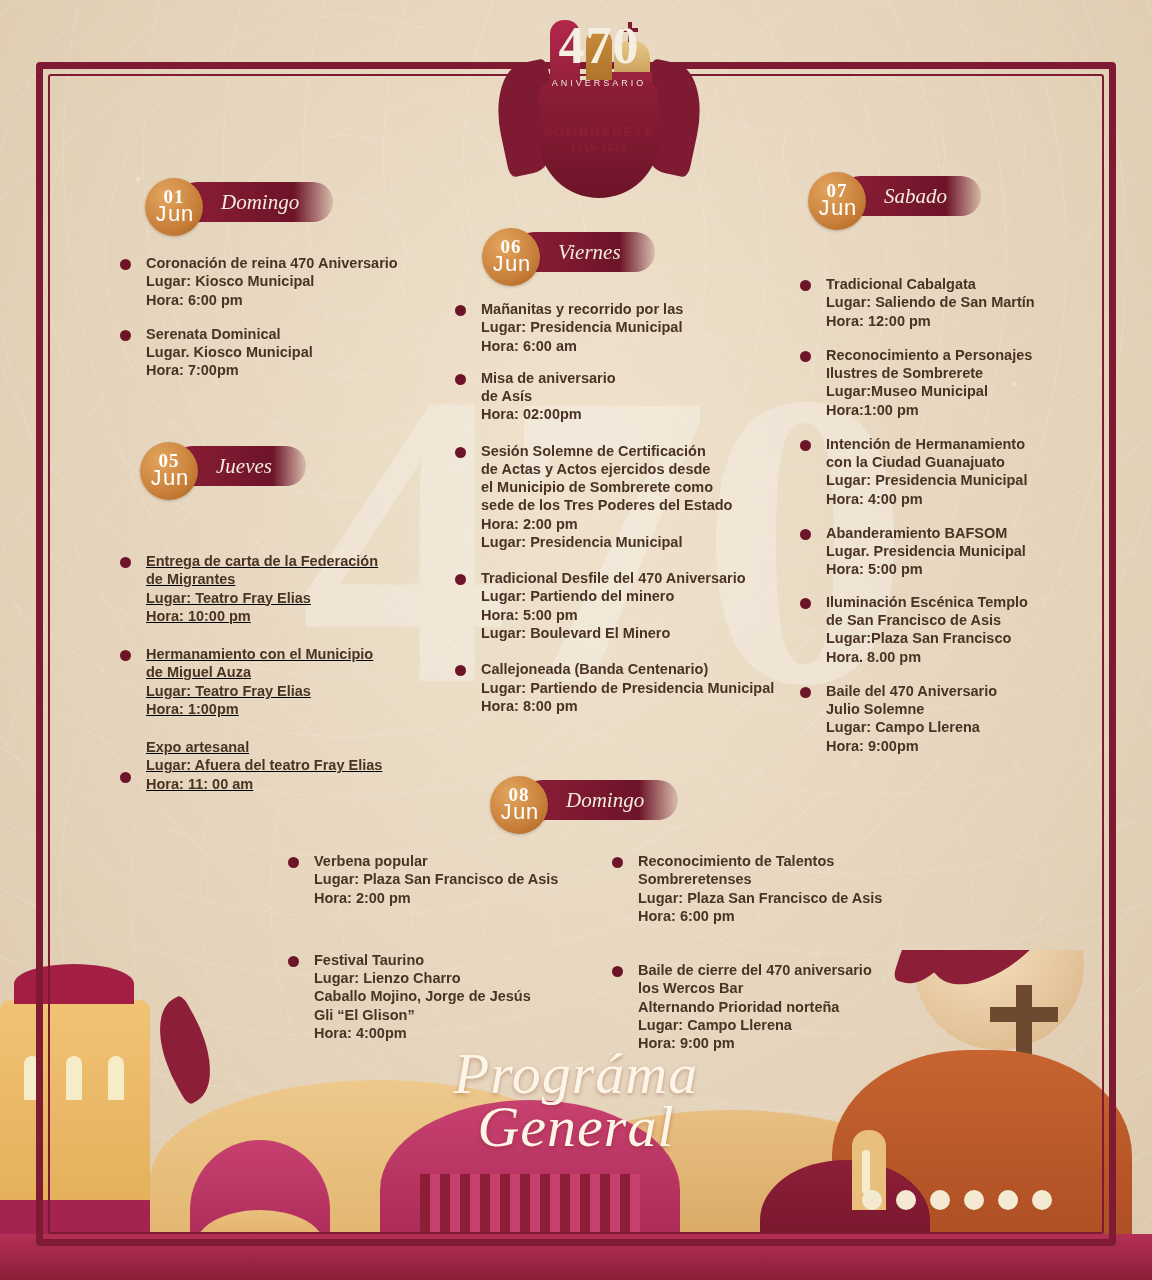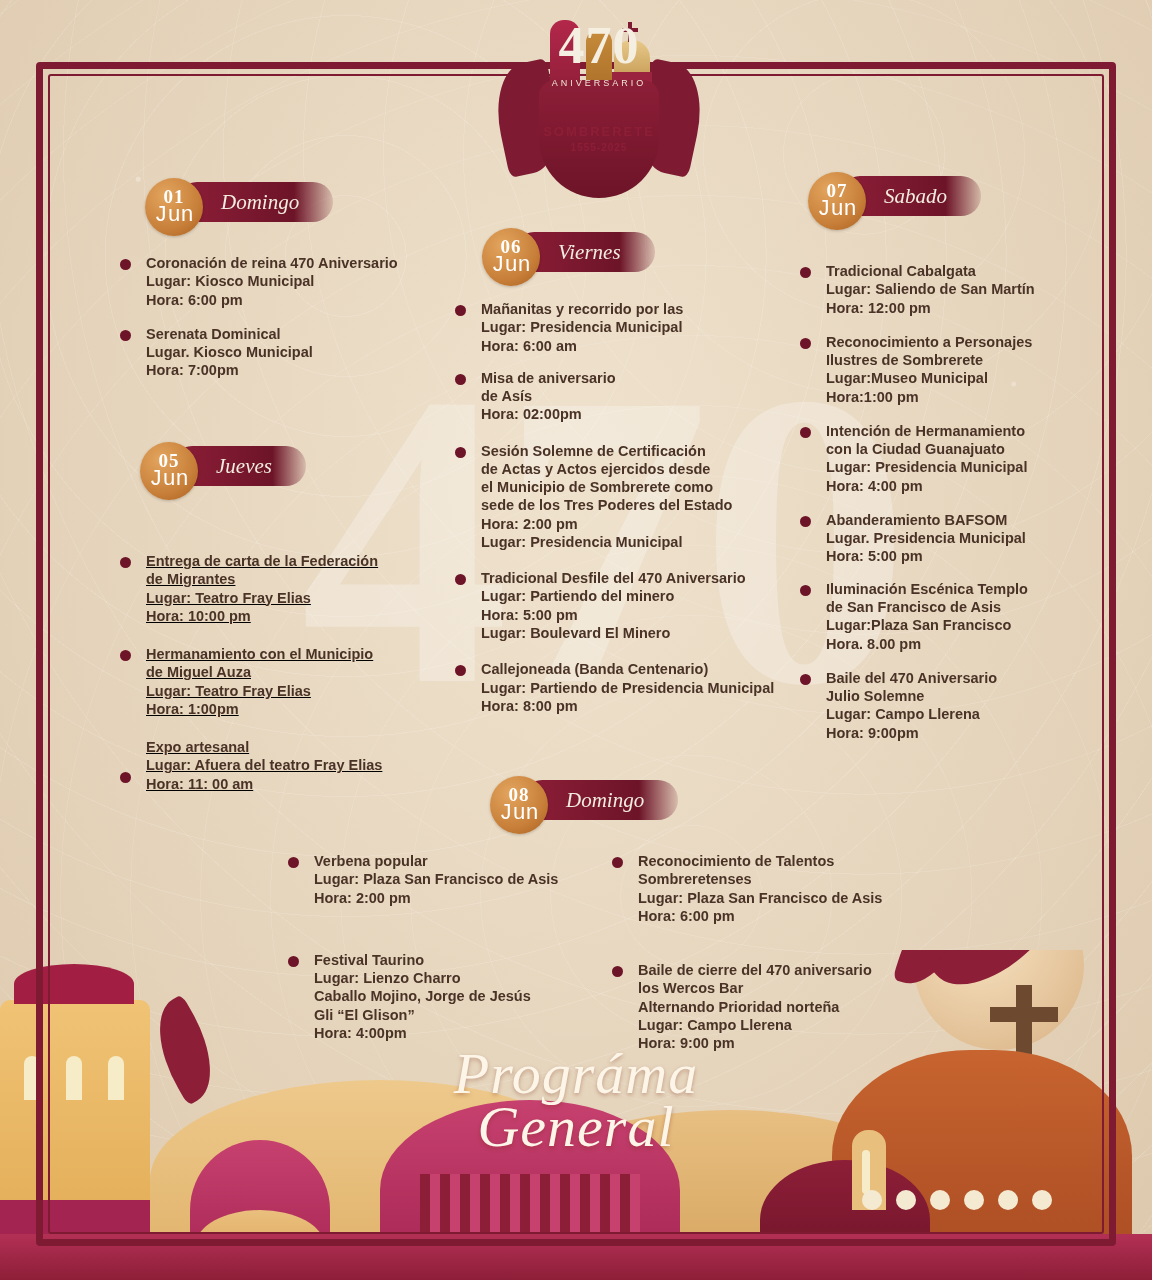--- a/index.html
+++ b/index.html
@@ -356,21 +356,21 @@
 
 <div class="day-header" style="left:808px; top:172px; width:210px;">
   <div class="day-pill">
     <span>Sabado</span>
   </div>
   <div class="day-circle">
     <div class="dd">07</div>
     <div class="mm">Jun</div>
   </div>
 </div>
-<div class="events" style="left:800px; top:262px; width:300px;">
+<div class="events" style="left:800px; top:275px; width:300px;">
   <div class="event">
     <div class="bullet"></div>
     <div class="line">Tradicional  Cabalgata</div>
     <div class="line">Lugar: Saliendo de San Martín</div>
     <div class="line">Hora: 12:00 pm</div>
   </div>
   <div class="event" style="margin-top:16px;">
     <div class="bullet"></div>
     <div class="line">Reconocimiento a Personajes</div>
     <div class="line">Ilustres de Sombrerete</div>

